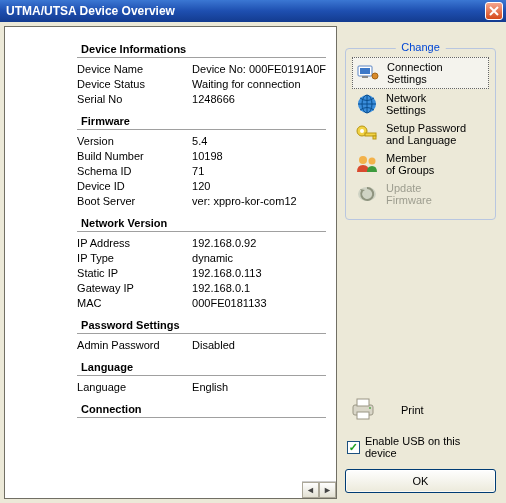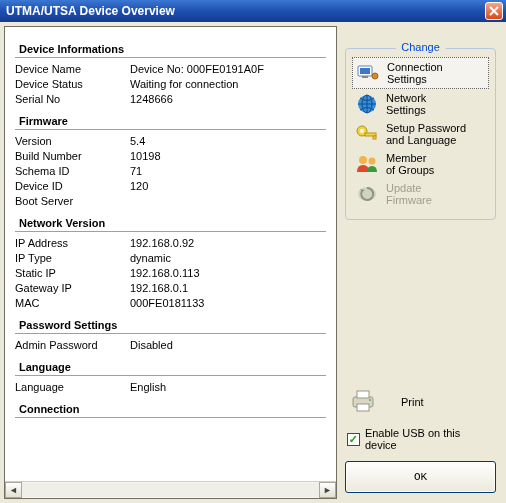--- a/index.html
+++ b/index.html
@@ -54,20 +54,21 @@
   background: #ece9d8;
   padding: 4px;
 }
 .left-panel {
   flex: 1;
   background: white;
   border: 1px solid #716f64;
   position: relative;
   display: flex;
   flex-direction: column;
+  align-items: flex-end;
 }
 .content {
   flex: 1;
   overflow: hidden;
   padding: 8px 10px 0 10px;
   color: #000;
 }
 .section-title {
   font-weight: bold;
   font-size: 11px;
@@ -160,31 +161,30 @@
   padding: 6px 2px 10px 2px;
 }
 .checkbox {
   width: 13px; height: 13px;
   background: white;
   border: 1px solid #1c5180;
   display: flex; align-items:center; justify-content:center;
   color: #21a121; font-size: 11px; font-weight:bold;
 }
 .ok-btn {
-  height: 32px;
+  height: 24px;
   border: 1px solid #003c74;
   background: linear-gradient(#fefefe,#eceadb);
   border-radius: 3px;
   display: flex;
   align-items: center;
   justify-content: center;
   cursor: pointer;
   font-size: 11px;
   box-shadow: inset 0 0 0 1px rgba(255,255,255,0.7);
-  font-family: Liberation Mono, monospace;
 }
 </style>
 </head>
 <body>
 
 <div class="titlebar">
   <span>UTMA/UTSA Device Overview</span>
   <div class="close-btn">
     <svg width="10" height="10" viewBox="0 0 10 10">
         <path d="M1 1 L9 9 M9 1 L1 9" stroke="white" stroke-width="2"></path>
@@ -223,20 +223,21 @@
       <div class="row">
           <span class="key">Schema ID</span>
           <span class="val">71</span>
         </div>
       <div class="row">
           <span class="key">Device ID</span>
           <span class="val">120</span>
         </div>
       <div class="row">
           <span class="key">Boot Server</span>
+          <span class="val">ver: xppro-kor-com12</span>
         </div>
 
       <div class="section-title">Network Version</div>
       <hr class="divider">
       <div class="row">
           <span class="key">IP Address</span>
           <span class="val">192.168.0.92</span>
         </div>
       <div class="row">
           <span class="key">IP Type</span>

